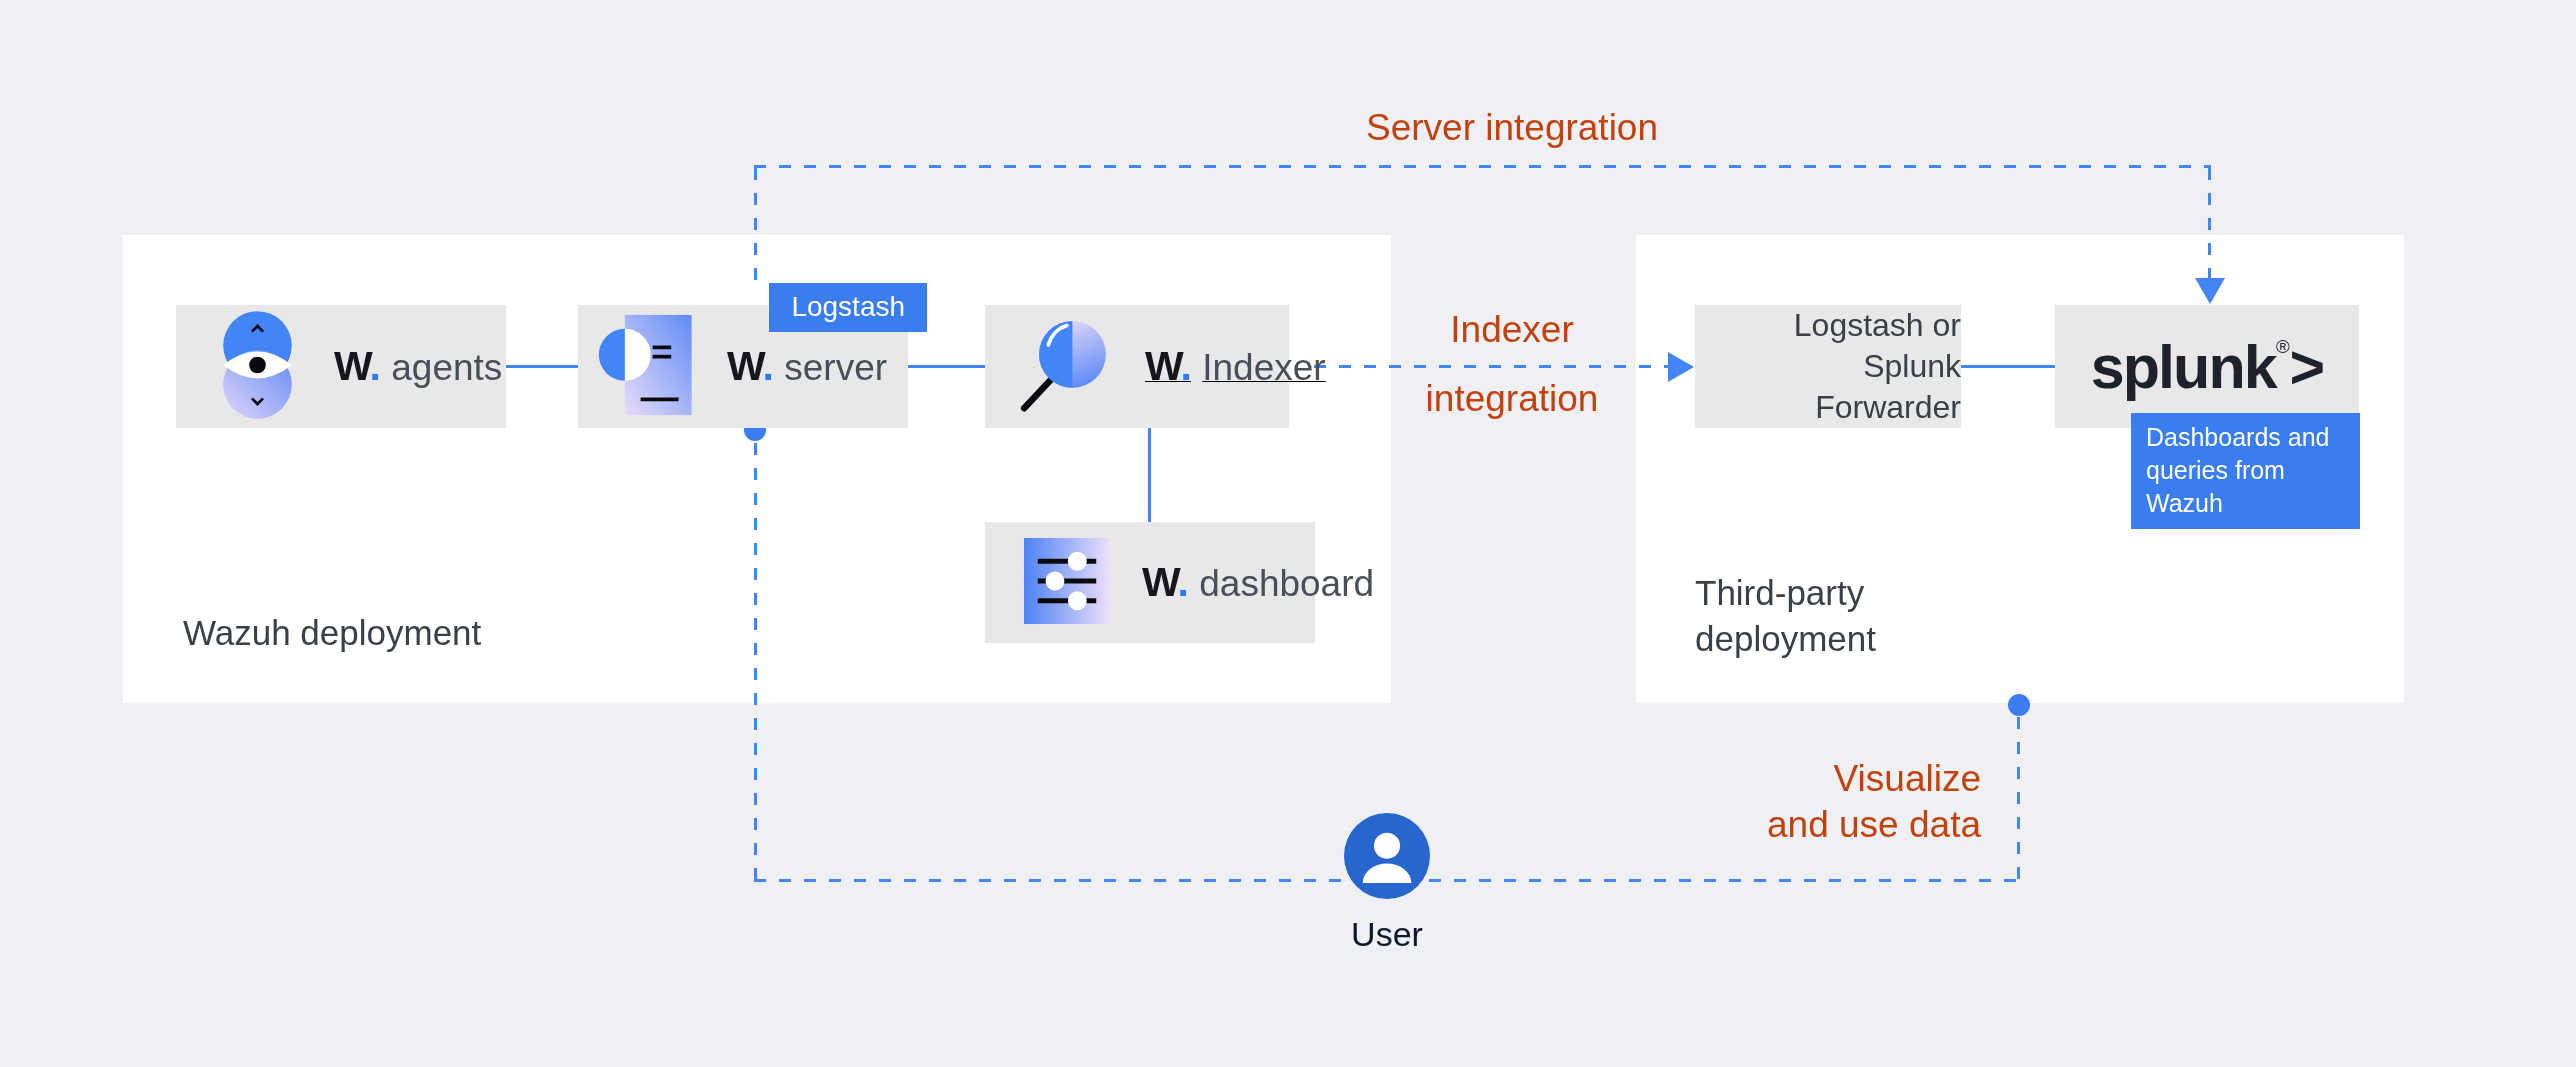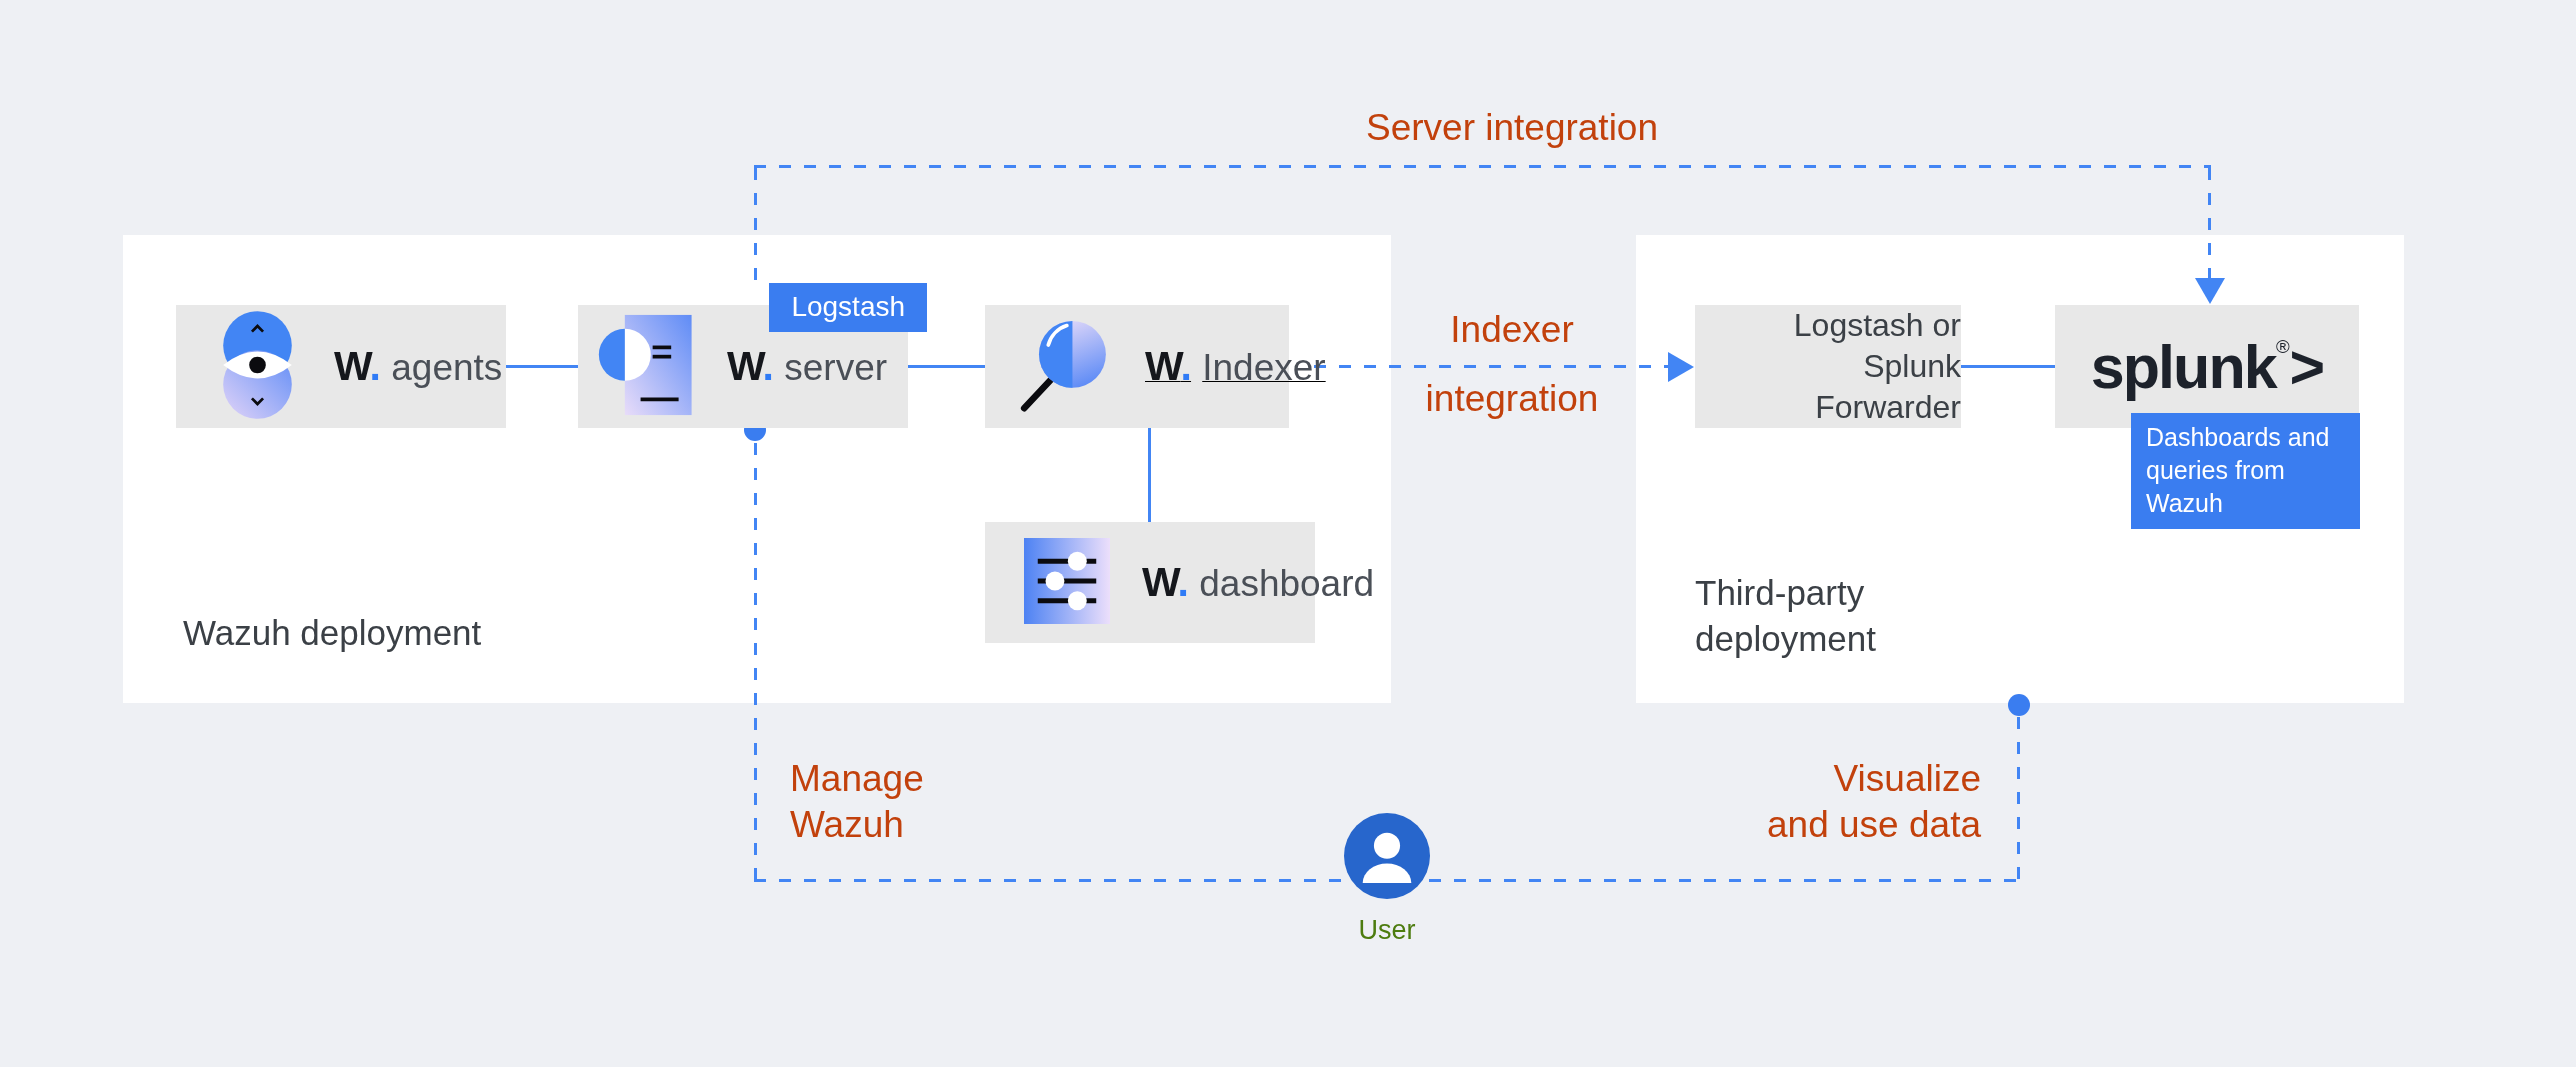--- a/index.html
+++ b/index.html
@@ -38,21 +38,21 @@
   .diagram-text { position:absolute; color:#c2410c; font-size:37px; line-height:46px; }
   .panel-label { position:absolute; color:#3b4046; font-size:35px; line-height:46px; }
 
   .forwarder-text { font-size:32px; line-height:41px; color:#3b4046; }
 
   .splunk-logo { font-size:61px; font-weight:700; color:#1d222b; letter-spacing:-1.9px; }
   .splunk-logo .reg { font-size:18.6px; font-weight:400; vertical-align:35px; letter-spacing:0; }
   .splunk-logo .chev { font-weight:700; }
 
   .user-wrap { position:absolute; display:flex; flex-direction:column; align-items:center; }
-  .user-label { margin-top:13px; color:#4d7c0f; font-size:27px; font-weight:500; }
+  .user-label { margin-top:13px; color:#0f172a; font-size:34px; font-weight:500; }
 
   .centered { transform:translateX(-50%); text-align:center; }
   .right-align { text-align:right; }
 </style>
 </head>
 <body>
 
 <div id="canvas">
 
   <div class="panel" style="left:123px; top:235px; width:1268px; height:468px;"></div>
@@ -189,24 +189,20 @@
   <div class="diagram-text centered" style="left:1512px; top:307px; white-space:nowrap;">Indexer</div>
   <div class="diagram-text centered" style="left:1512px; top:376px; white-space:nowrap;">integration</div>
 
   <div class="panel-label" style="left:183px; top:610px;text-align:center;">Wazuh deployment</div>
 
   <div class="panel-label" style="left:1695px; top:570px;">
     <span>Third-party</span><br>
     <span>deployment</span>
   </div>
 
-  <div class="diagram-text" style="left:790px; top:756px;">
-    <span>Manage</span><br>
-    <span>Wazuh</span>
-  </div>
 
   <div class="diagram-text right-align" style="left:1702px; top:756px; width:279px;">
     <span>Visualize</span><br>
     <span>and use data</span>
   </div>
 
   <div class="user-wrap" style="left:1344px; top:813px;">
     <span>
       <svg width="86" height="86" viewBox="0 0 92 92">
         <circle cx="46" cy="46" r="46" fill="#2766cc"></circle>

